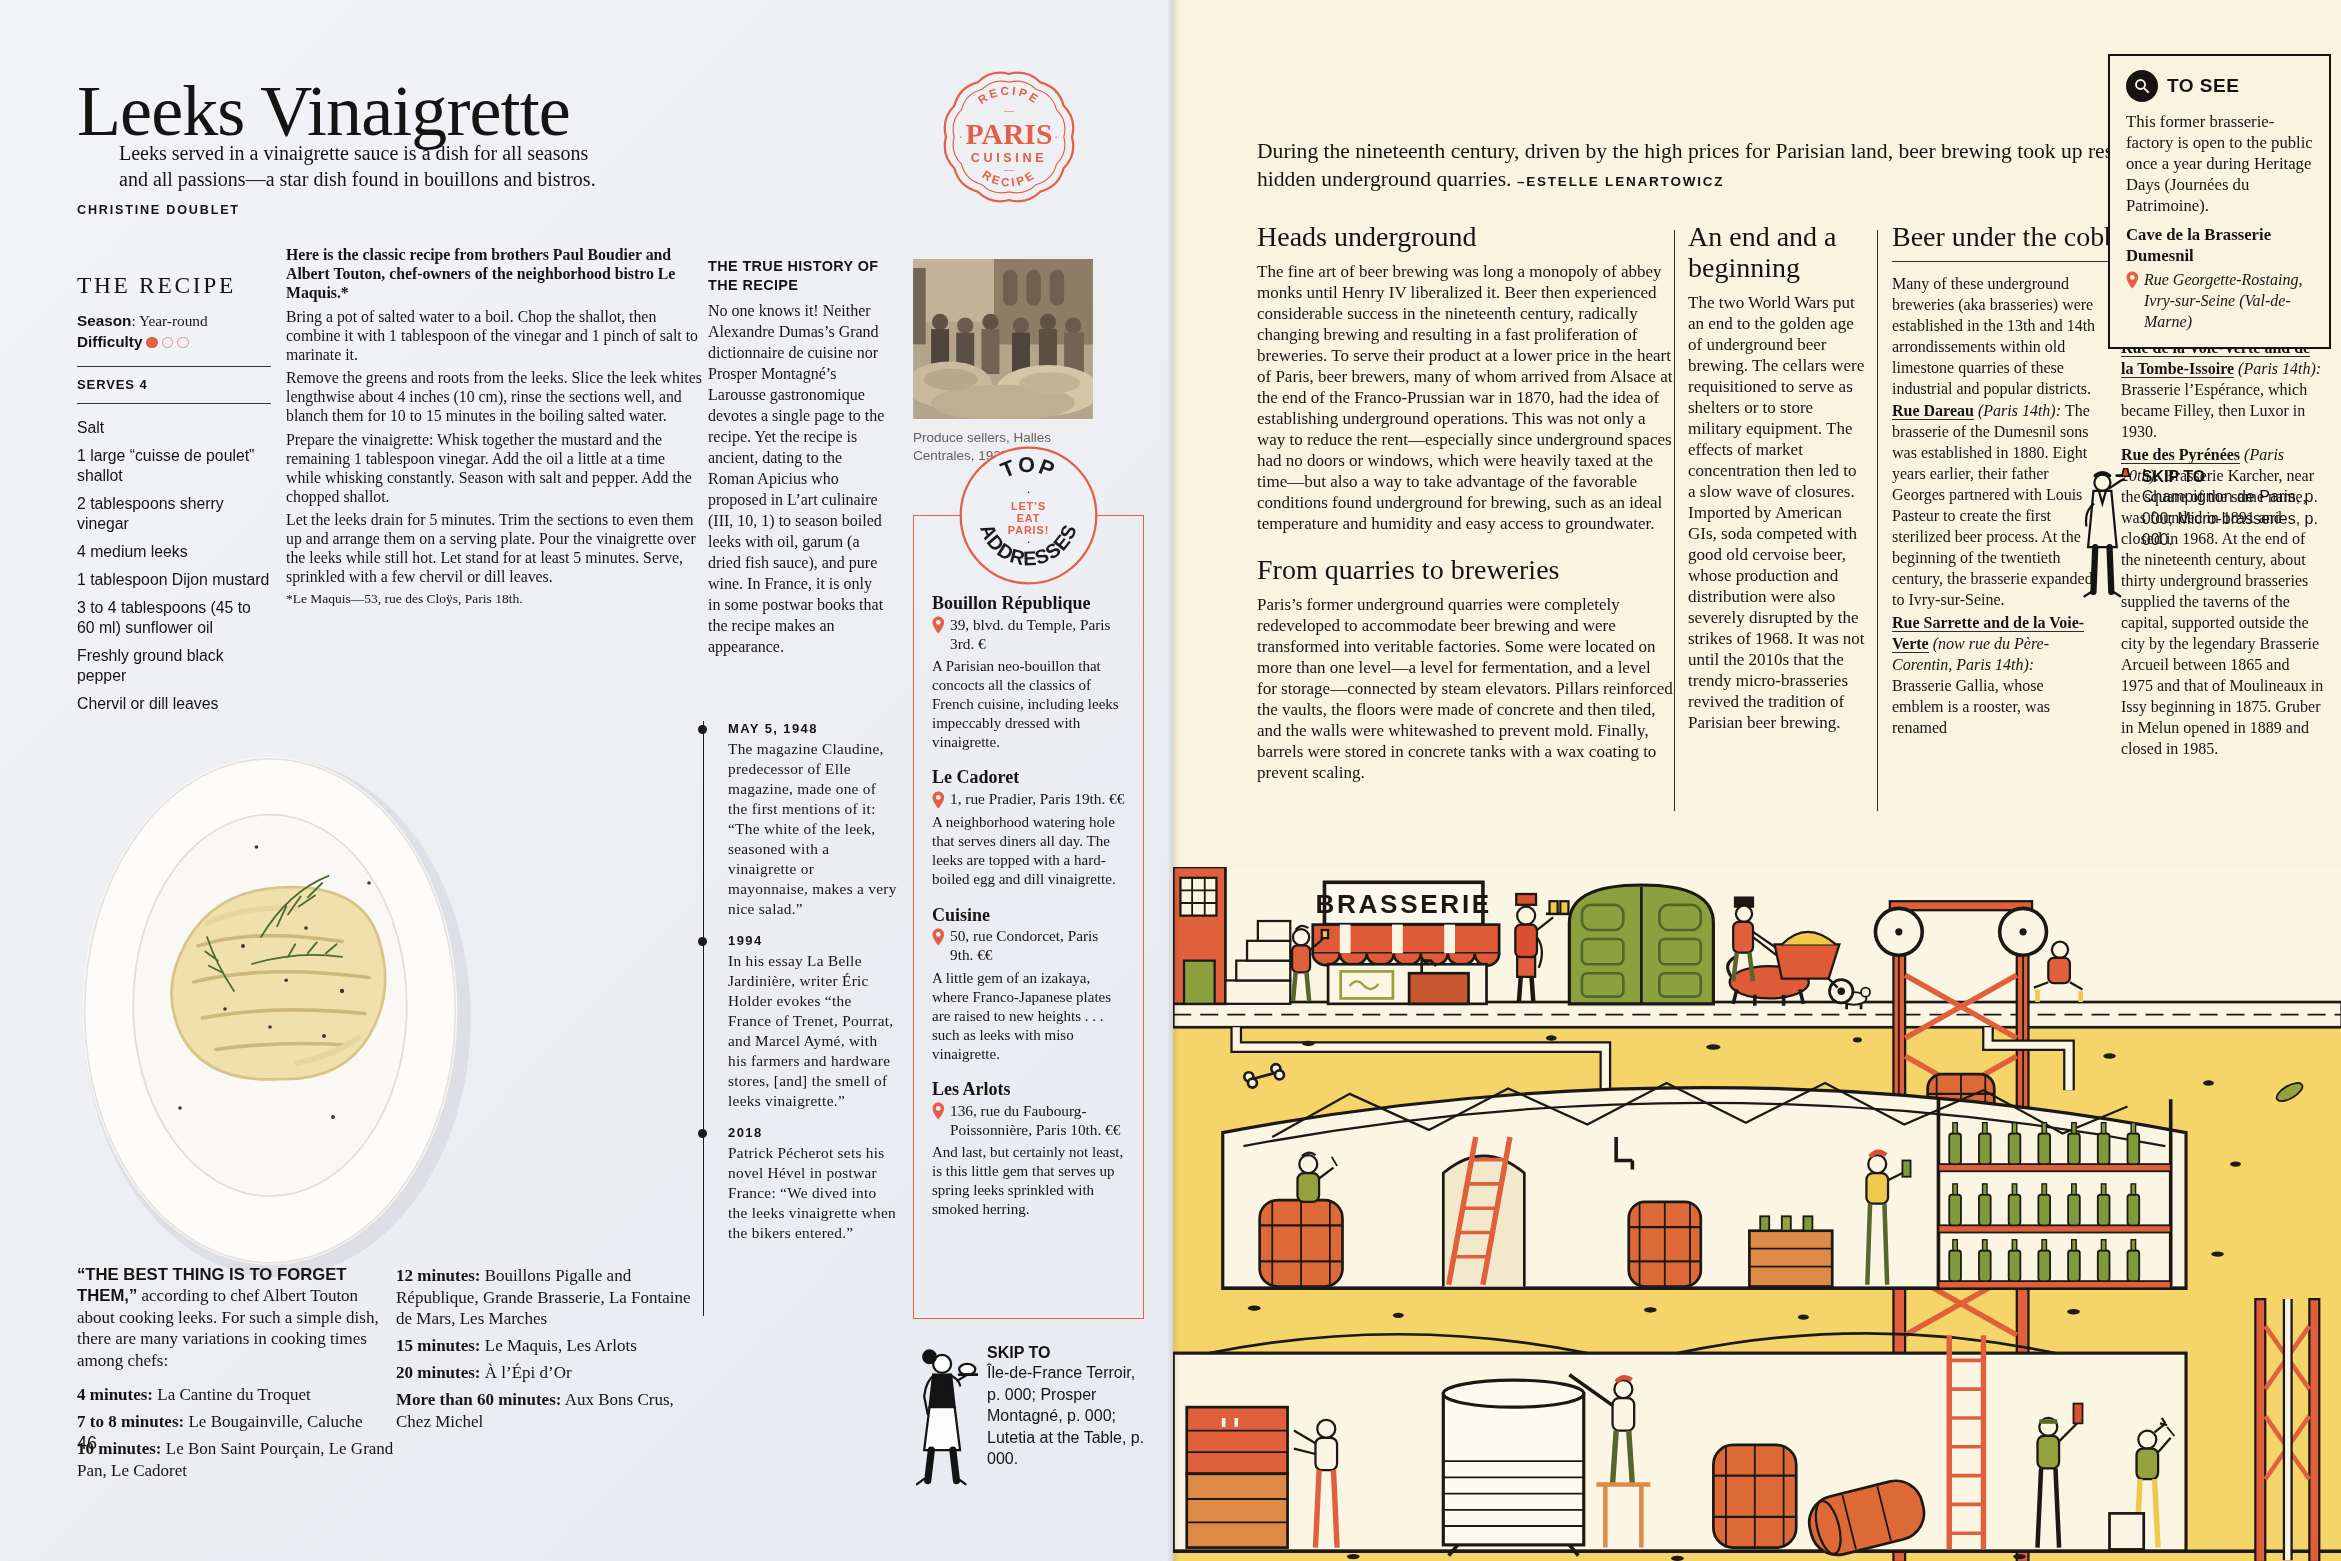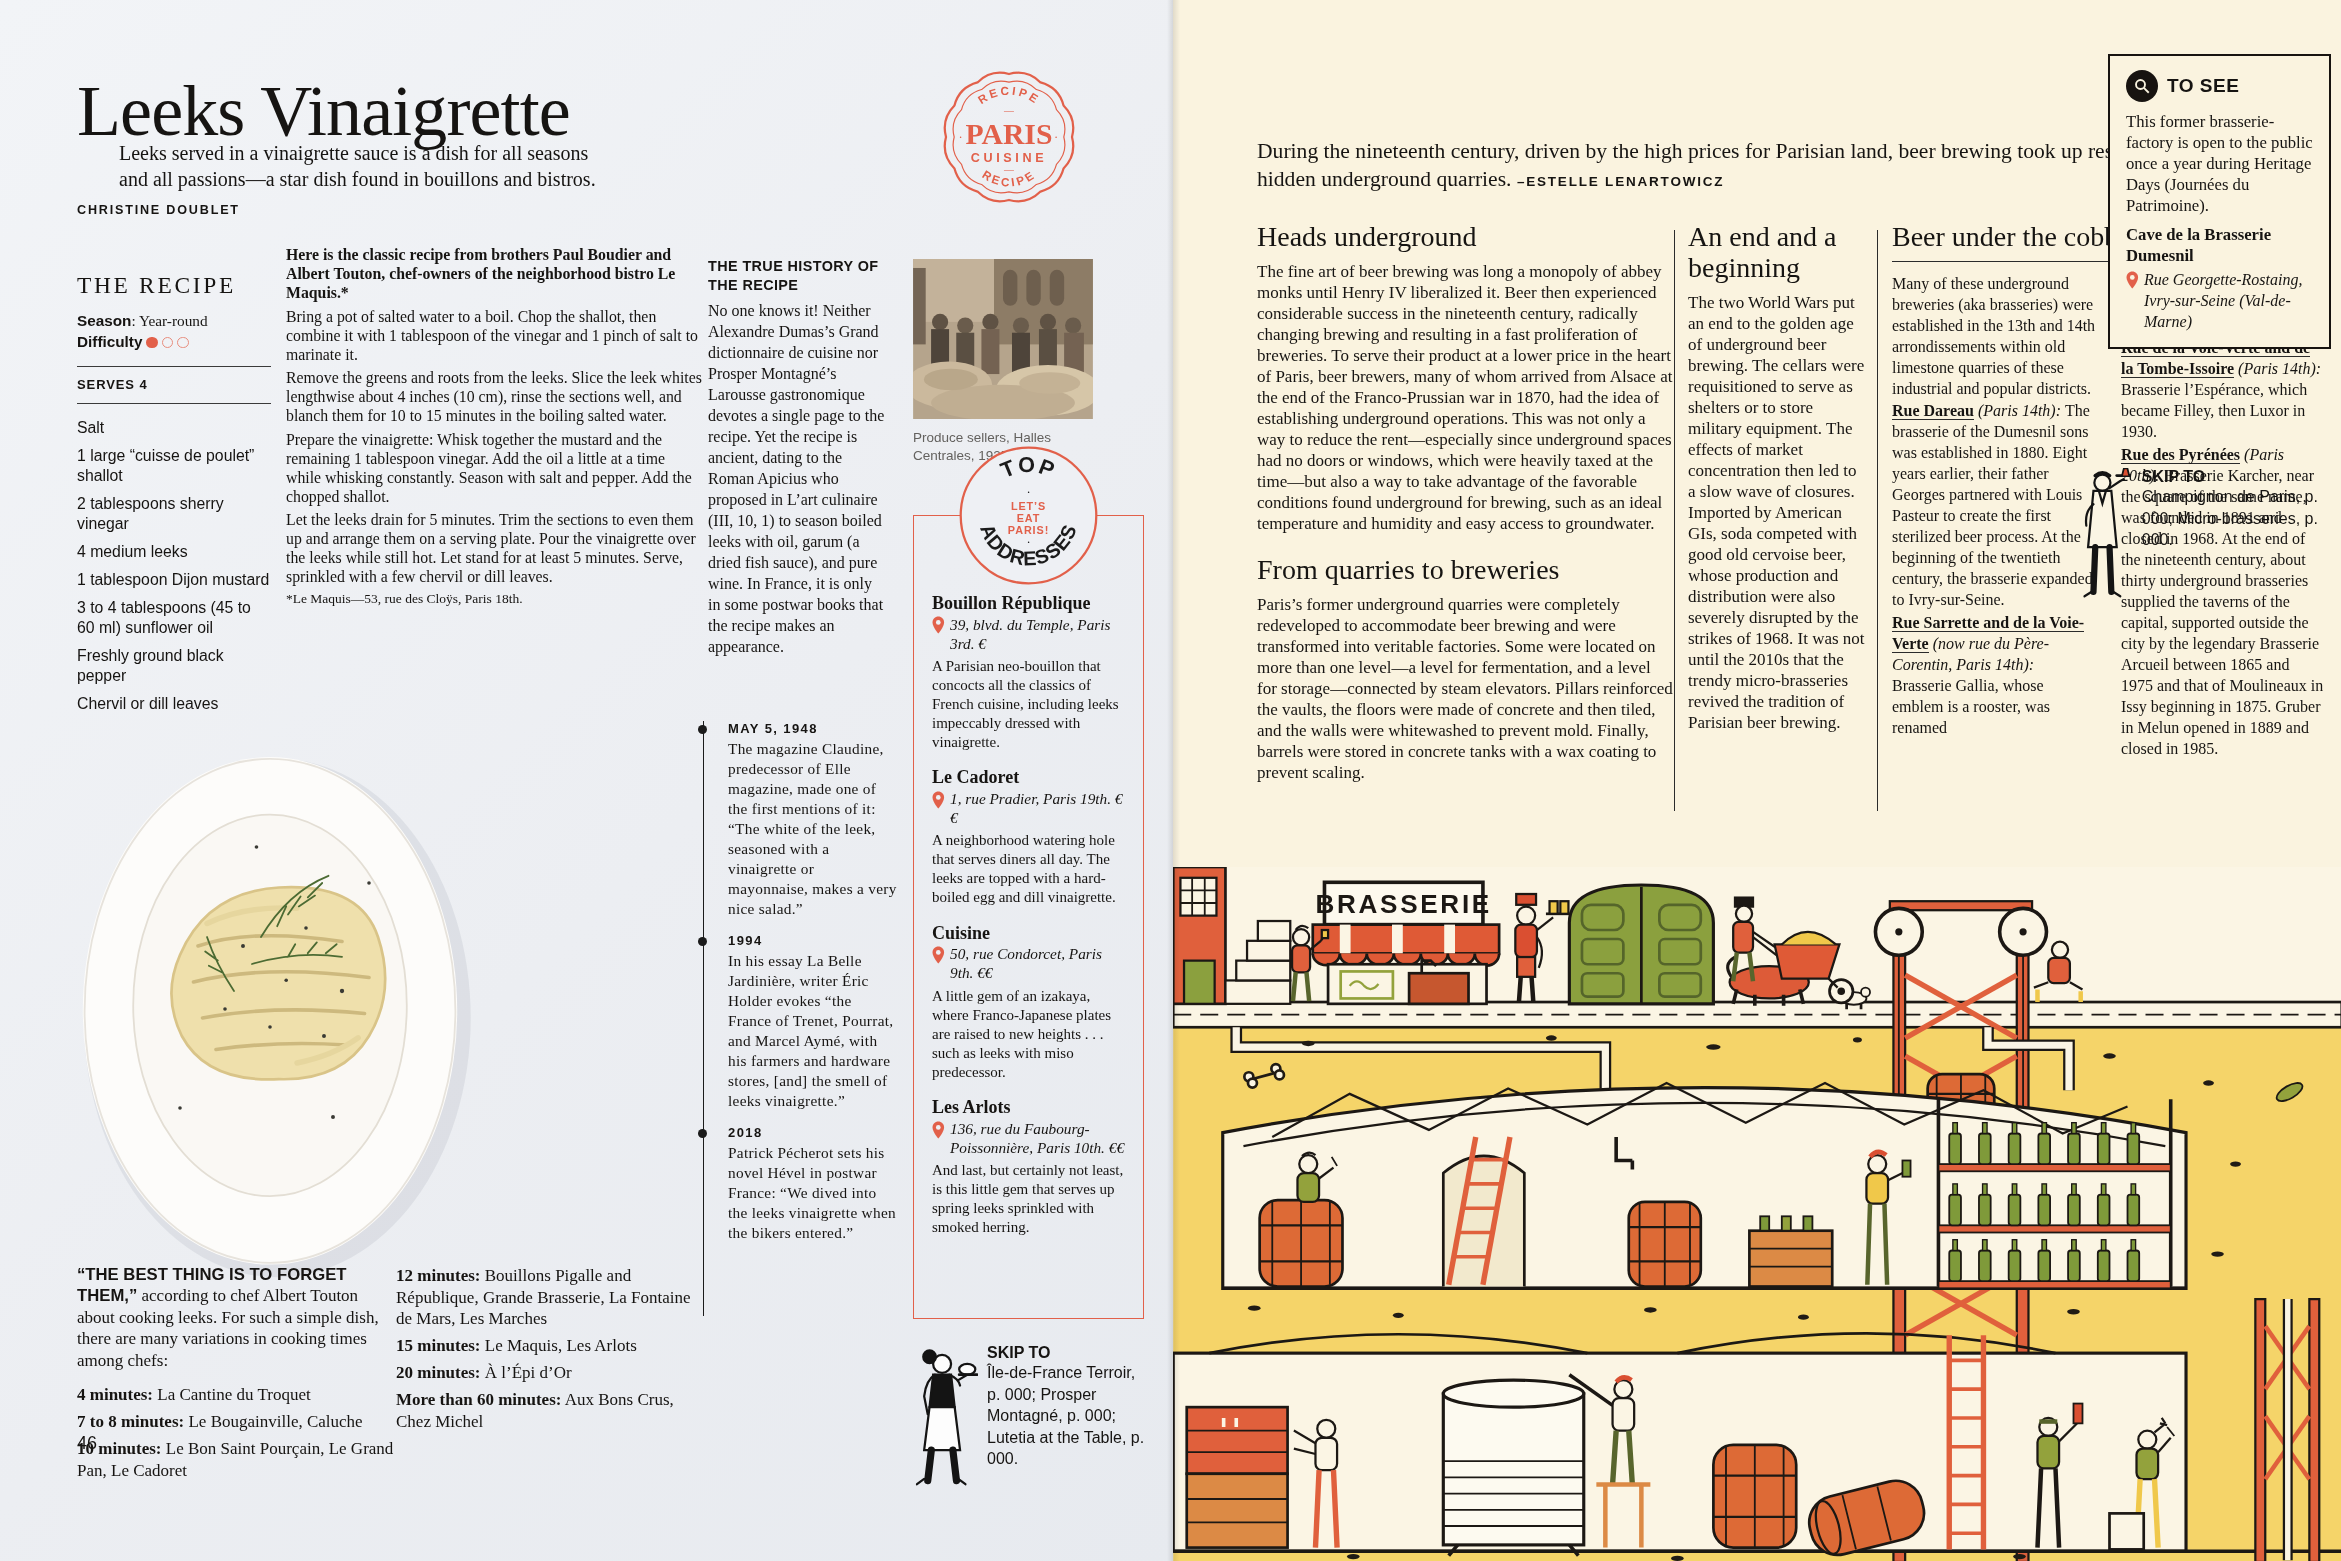--- a/index.html
+++ b/index.html
@@ -31,21 +31,21 @@
   .hist-h { font-size:14.4px; font-weight:bold; line-height:19px; letter-spacing:0.4px; }
   .hist-b { font-size:16px; line-height:21px; margin-top:5.4px; }
   .cap { font-size:13.5px; line-height:18px; color:#63615e; font-family:"Liberation Sans",sans-serif; }
   .tl-entry { margin-bottom:14.4px; position:relative; padding-left:25px; }
   .tl-date { font-family:"Liberation Sans",sans-serif; font-weight:bold; font-size:13px; letter-spacing:1.4px; }
   .tl-text { font-size:15.3px; line-height:20px; letter-spacing:0.3px; margin-top:2.7px; }
   .tl-entry::before { content:""; position:absolute; left:-5.4px; top:3.6px; width:9px; height:9px;
                       background:#1b1b1b; border-radius:50%; }
   #addr-box { border:1.8px solid #e2604a; background:transparent; }
   .addr-name { font-size:18px; font-weight:bold; line-height:21.6px; }
-  .addr-loc { font-size:15.3px; font-style:italic; line-height:19px; }
+  .addr-loc { font-size:15.3px; line-height:19px; }
   .addr-body { font-size:15px; line-height:19px; margin-top:4.5px; }
   .addr-entry { margin-bottom:15.3px; }
   .pin { flex:0 0 12.6px; margin-right:5.4px; margin-top:1.8px; }
   .quote-lead { font-family:"Liberation Sans",sans-serif; font-weight:bold; font-size:16.7px; }
   .quote-body, .time-row { font-size:17px; line-height:21.6px; }
   .time-row { margin-bottom:5.4px; }
   .time-row b { font-weight:bold; }
   .skip-h { font-family:"Liberation Sans",sans-serif; font-weight:bold; font-size:16px; }
   .skip-t { font-family:"Liberation Sans",sans-serif; font-size:16px; line-height:21.6px; }
   .pageno { font-family:"Liberation Sans",sans-serif; font-size:18px; }
@@ -209,21 +209,21 @@
       </div>
       <div class="addr-entry">
         <div class="addr-name">Cuisine</div>
         <div class="flexrow">
           <svg class="pin" width="12.6" height="18" viewBox="0 0 24 34">
               <path d="M12 1C5.9 1 1 5.9 1 12c0 8.5 11 21 11 21s11-12.5 11-21C23 5.9 18.1 1 12 1z" fill="#e2604a"></path>
               <circle cx="12" cy="12" r="4.5" fill="#eef0f4"></circle>
             </svg>
           <div class="addr-loc">50, rue Condorcet, Paris 9th. €€</div>
         </div>
-        <div class="addr-body">A little gem of an izakaya, where Franco-Japanese plates are raised to new heights . . . such as leeks with miso predecessor.</div>
+        <div class="addr-body">A little gem of an izakaya, where Franco-Japanese plates are raised to new heights . . . such as leeks with miso vinaigrette.</div>
       </div>
       <div class="addr-entry">
         <div class="addr-name">Les Arlots</div>
         <div class="flexrow">
           <svg class="pin" width="12.6" height="18" viewBox="0 0 24 34">
               <path d="M12 1C5.9 1 1 5.9 1 12c0 8.5 11 21 11 21s11-12.5 11-21C23 5.9 18.1 1 12 1z" fill="#e2604a"></path>
               <circle cx="12" cy="12" r="4.5" fill="#eef0f4"></circle>
             </svg>
           <div class="addr-loc">136, rue du Faubourg-Poissonnière, Paris 10th. €€</div>
         </div>

